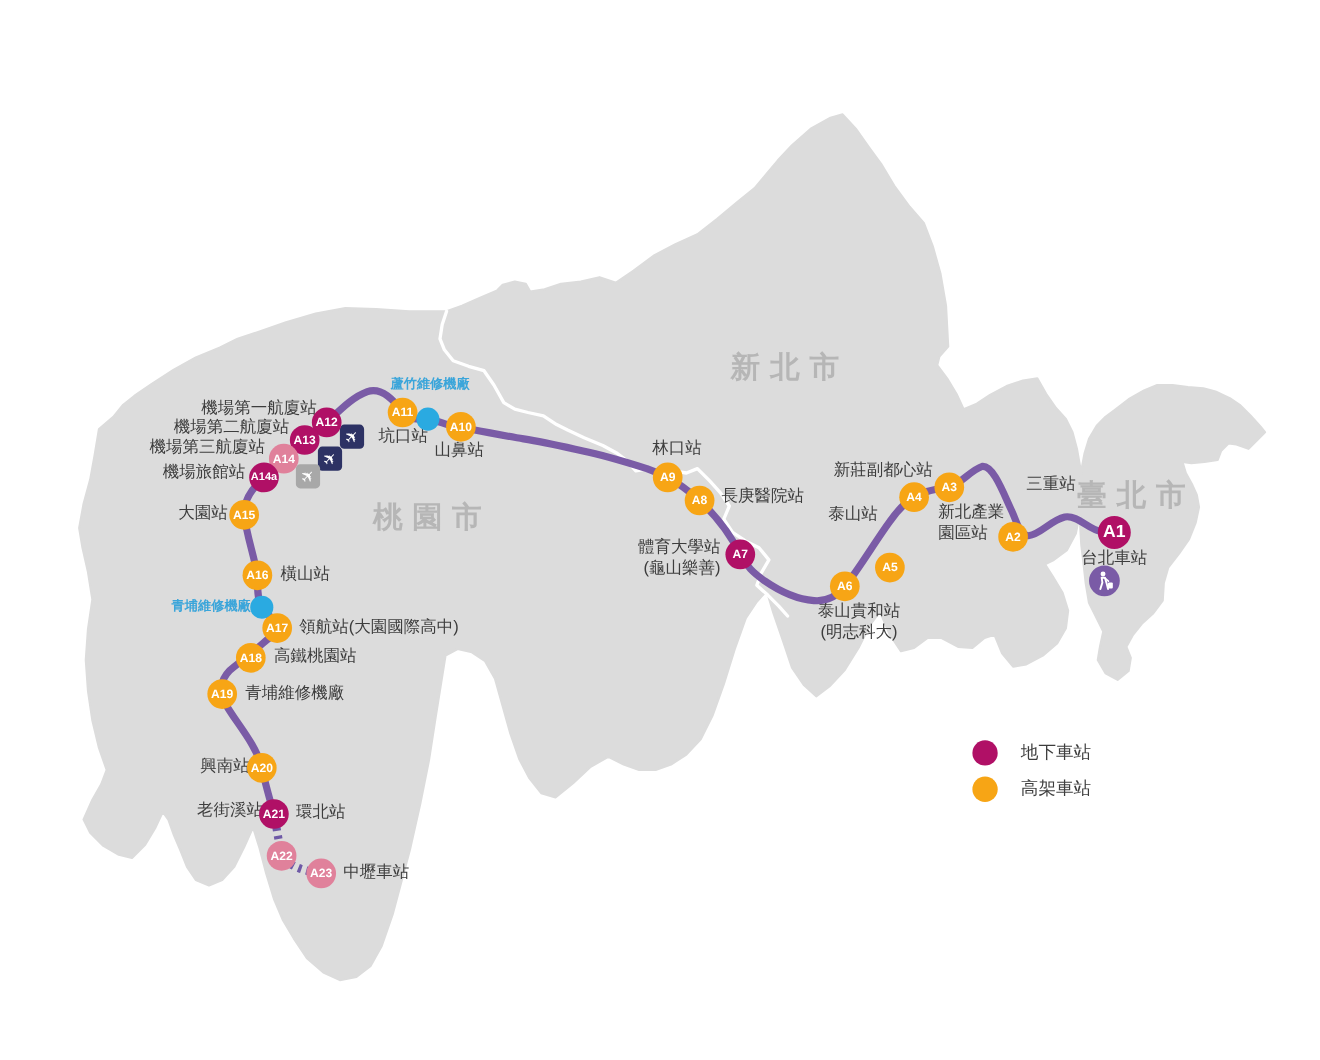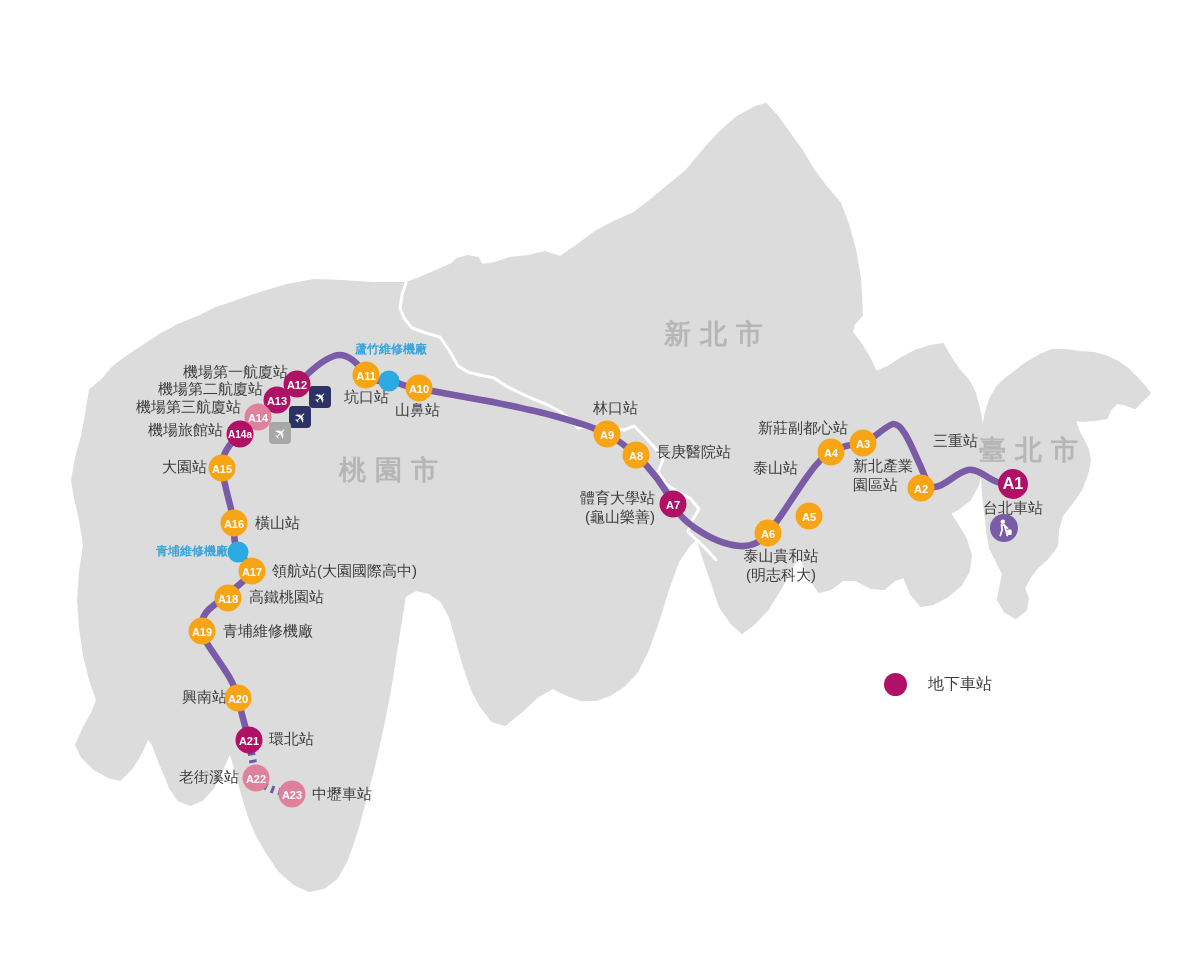--- a/index.html
+++ b/index.html
@@ -169,21 +169,21 @@
       <div class="st-label left" style="left: 272px; top: 571px;">領航站(大園國際高中)</div>
       <div class="station elevated" style="left: 228px; top: 598px; text-align: center;">A18</div>
       <div class="st-label left" style="left: 249px; top: 597px;">高鐵桃園站</div>
       <div class="station elevated" style="left: 202px; top: 631px;">A19</div>
       <div class="st-label left" style="left: 223px; top: 631px;">青埔維修機廠</div>
       <div class="station elevated" style="left: 238px; top: 698px;">A20</div>
       <div class="st-label right" style="left: 227px; top: 697px;">興南站</div>
       <div class="station underground" style="left: 249px; top: 740px;">A21</div>
       <div class="st-label left" style="left: 269px; top: 739px;">環北站</div>
       <div class="station underground_construction" style="left: 256px; top: 778px;">A22</div>
-      <div class="st-label right" style="left: 239px; top: 777px;">老街溪站</div>
+      <div class="st-label right" style="left: 239px; top: 737px;">老街溪站</div>
       <div class="station underground_construction" style="left: 292px; top: 794px;">A23</div>
       <div class="st-label left" style="left: 312px; top: 794px;">中壢車站</div>
       <div class="depot-dot" style="left: 389px; top: 381px;"></div>
       <div class="depot-label center" style="left: 391px; top: 349px;">蘆竹維修機廠</div>
       <div class="depot-dot" style="left: 238px; top: 552px;"></div>
       <div class="depot-label right" style="left: 228px; top: 551px;">青埔維修機廠</div>
       <div class="airport-icon navy" style="left: 320px; top: 397px;">
         <span>✈</span>
       </div>
       <div class="airport-icon navy" style="left: 300px; top: 417px;">
@@ -200,14 +200,18 @@
           <rect x="15.9" y="13.8" width="5.3" height="6.6" rx="1.2" fill="#fff"></rect>
         </svg>
       </div>
     </div>
 
   <div class="legend" id="legend">
       <div class="legend-row">
         <div class="legend-swatch" style="background: rgb(176, 16, 102);"></div>
         <div class="legend-label">地下車站</div>
       </div>
+      <div class="legend-row">
+        <div class="legend-swatch" style="background: rgb(247, 165, 21);"></div>
+        <div class="legend-label">高架車站</div>
+      </div>
     </div>
 </div>
 
 </body></html>

